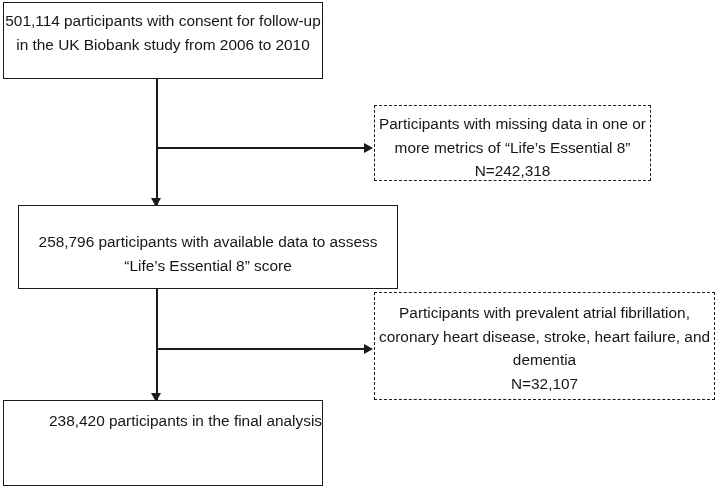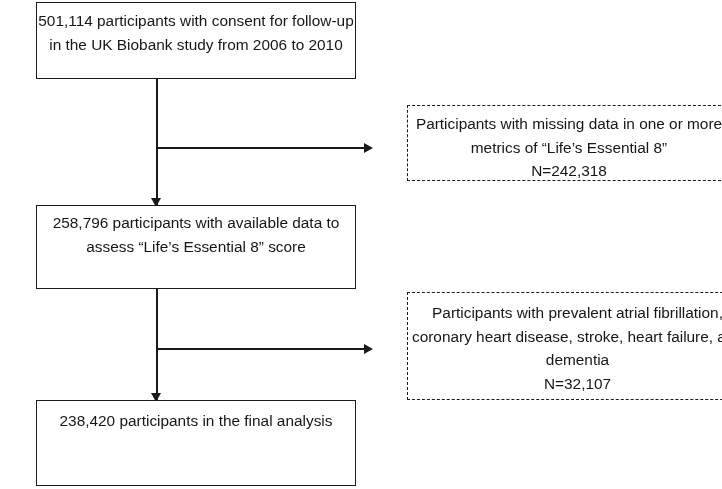--- a/index.html
+++ b/index.html
@@ -19,21 +19,20 @@
     overflow: hidden;
   }
   .node {
     position: absolute;
     box-sizing: border-box;
     display: flex;
     align-items: flex-start;
     justify-content: center;
     text-align: center;
     background: #ffffff;
-    margin-left: 33px;
   }
   .node .node-text {
     display: block;
     width: 100%;
     font-size: 15.4px;
     line-height: 23.5px;
     color: #161616;
     white-space: pre-line;
   }
   .solid-box {
@@ -43,32 +42,33 @@
     border: 1.7px dashed #1a1a1a;
   }
 
   
   #node-cohort {
     left: 3px;  top: 2px;
     width: 320px; height: 77px;
     padding-top: 6px;
   }
   #node-available {
-    left: 3px;  top: 205px;
-    width: 320px; height: 84px;
-    padding-top: 5px;
+    left: 18px;  top: 205px;
+    width: 380px; height: 84px;
+    padding-top: 24px;
   }
   #node-final {
     left: 3px;  top: 400px;
     width: 320px; height: 86px;
     padding-top: 8px;
+    text-align: right;
   }
   #node-excluded-missing {
     left: 374px; top: 105px;
-    width: 324px; height: 76px;
+    width: 277px; height: 76px;
     padding-top: 6px;
   }
   #node-excluded-prevalent {
     left: 374px; top: 292px;
     width: 341px; height: 108px;
     padding-top: 8px;
   }
 
   
   .connector {

